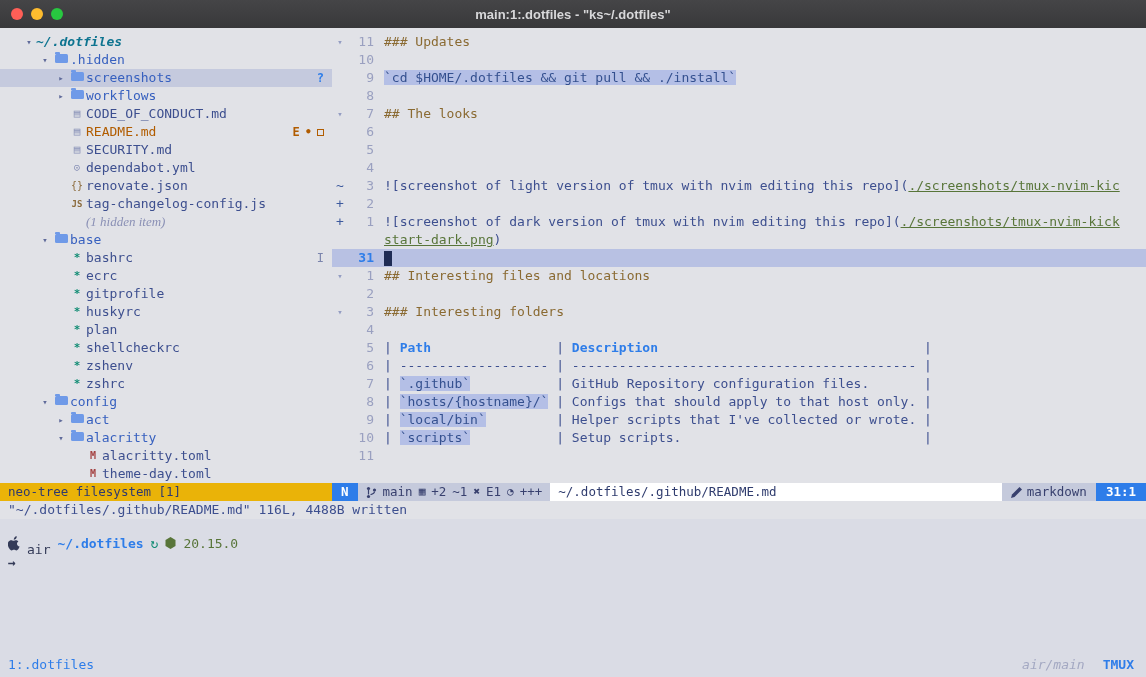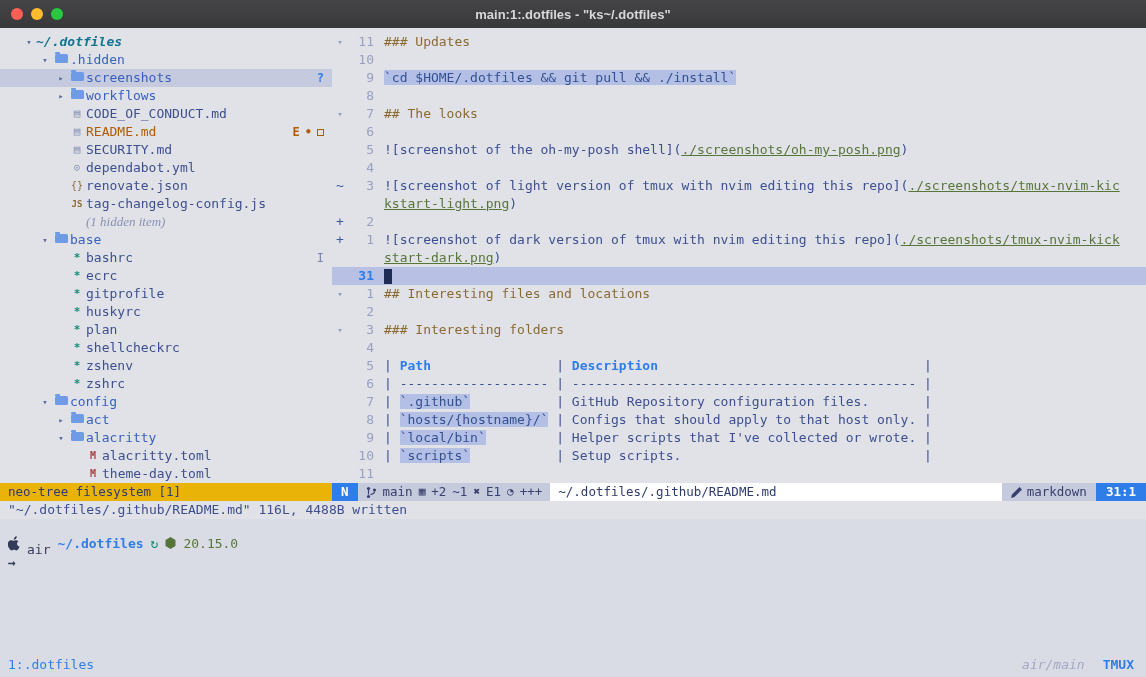--- a/index.html
+++ b/index.html
@@ -244,24 +244,23 @@
           <span class="tname c-file">theme-day.toml</span>
         </div>
       </div>
     <div class="editor">
         <div class="eline"><span class="fold chev">▾</span><span class="num">11</span><span class="etext"><span class="s-h">### Updates</span></span></div>
         <div class="eline"><span class="fold"></span><span class="num">10</span><span class="etext"></span></div>
         <div class="eline"><span class="fold"></span><span class="num">9</span><span class="etext"><span class="s-c">`cd $HOME/.dotfiles &amp;&amp; git pull &amp;&amp; ./install`</span></span></div>
         <div class="eline"><span class="fold"></span><span class="num">8</span><span class="etext"></span></div>
         <div class="eline"><span class="fold chev">▾</span><span class="num">7</span><span class="etext"><span class="s-h">## The looks</span></span></div>
         <div class="eline"><span class="fold"></span><span class="num">6</span><span class="etext"></span></div>
-        <div class="eline"><span class="fold"></span><span class="num">5</span><span class="etext"><span class="s-t">![screenshot of the oh-my-posh shell](</span><span class="s-l">./screenshots/oh-my-posh.png</span><span class="s-t">)</span></span></div>
+        <div class="eline"><span class="fold"></span><span class="num">5</span></div>
         <div class="eline"><span class="fold"></span><span class="num">4</span><span class="etext"></span></div>
         <div class="eline"><span class="fold">~</span><span class="num">3</span><span class="etext"><span class="s-t">![screenshot of light version of tmux with nvim editing this repo](</span><span class="s-l">./screenshots/tmux-nvim-kic</span></span></div>
-        <div class="eline"><span class="fold"></span><span class="num"></span><span class="etext"><span class="s-l">kstart-light.png</span><span class="s-t">)</span></span></div>
         <div class="eline"><span class="fold">+</span><span class="num">2</span><span class="etext"></span></div>
         <div class="eline"><span class="fold">+</span><span class="num">1</span><span class="etext"><span class="s-t">![screenshot of dark version of tmux with nvim editing this repo](</span><span class="s-l">./screenshots/tmux-nvim-kick</span></span></div>
         <div class="eline"><span class="fold"></span><span class="num"></span><span class="etext"><span class="s-l">start-dark.png</span><span class="s-t">)</span></span></div>
         <div class="eline cur"><span class="fold"></span><span class="num">31</span><span class="etext"><span class="cursorblock"></span></span></div>
         <div class="eline"><span class="fold chev">▾</span><span class="num">1</span><span class="etext"><span class="s-h">## Interesting files and locations</span></span></div>
         <div class="eline"><span class="fold"></span><span class="num">2</span><span class="etext"></span></div>
         <div class="eline"><span class="fold chev">▾</span><span class="num">3</span><span class="etext"><span class="s-h">### Interesting folders</span></span></div>
         <div class="eline"><span class="fold"></span><span class="num">4</span><span class="etext"></span></div>
         <div class="eline"><span class="fold"></span><span class="num">5</span><span class="etext"><span class="s-t">| </span><span class="s-th">Path</span><span class="s-t">                | </span><span class="s-th">Description</span><span class="s-t">                                  |</span></span></div>
         <div class="eline"><span class="fold"></span><span class="num">6</span><span class="etext"><span class="s-t">| ------------------- | -------------------------------------------- |</span></span></div>

